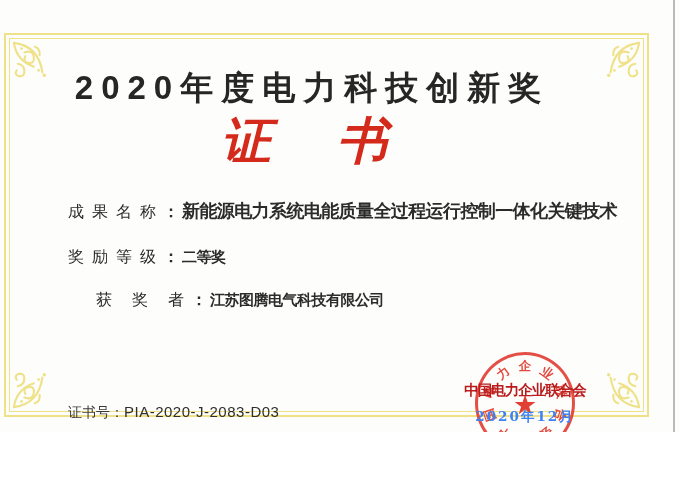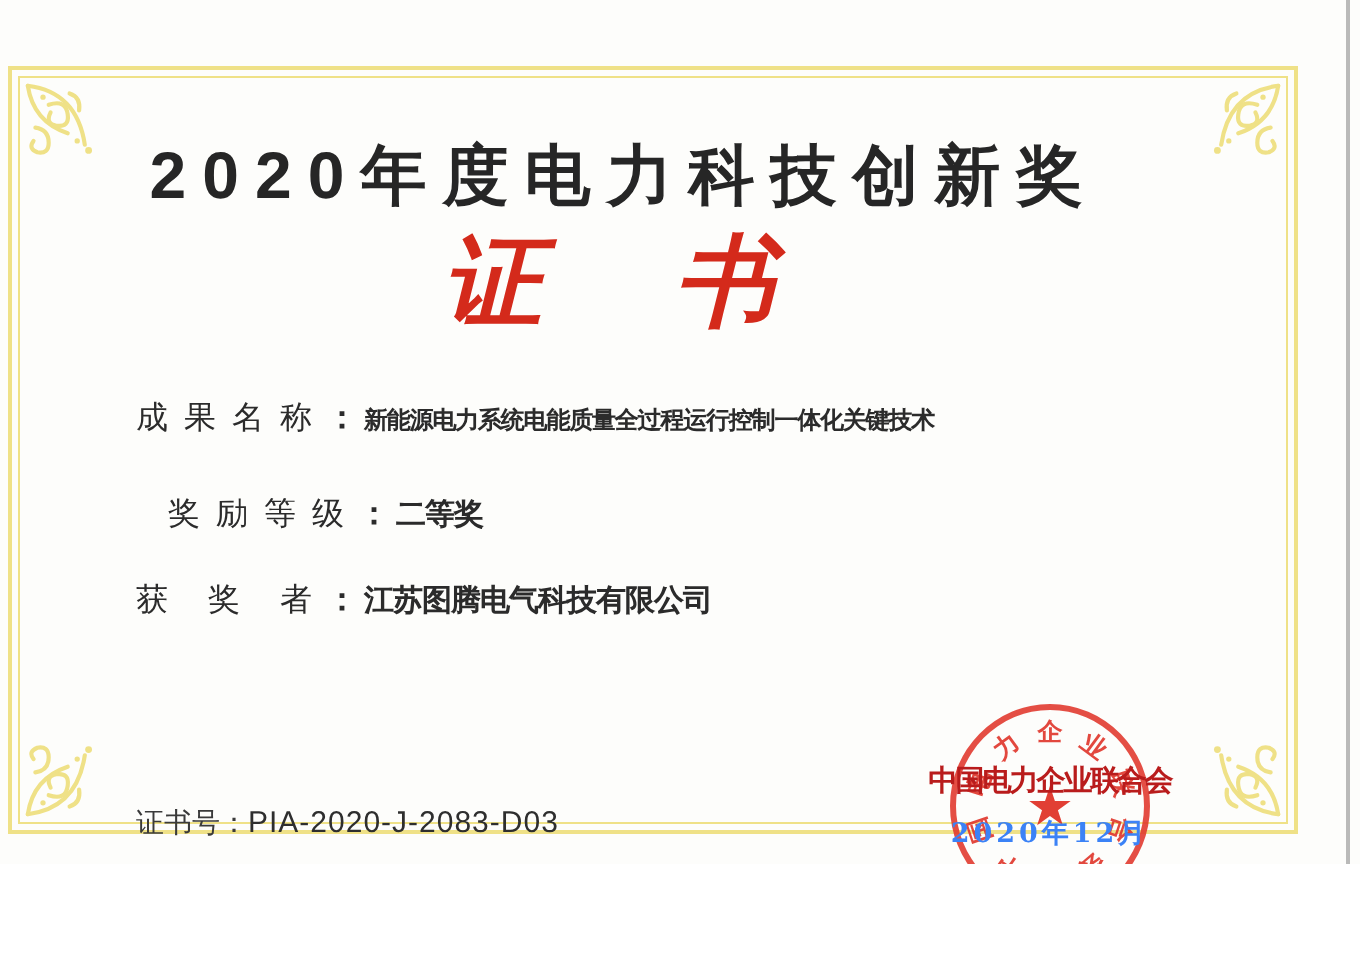--- a/index.html
+++ b/index.html
@@ -33,28 +33,28 @@
     font-family:"Liberation Sans","DejaVu Sans",sans-serif;font-weight:bold;
     font-size:33px;line-height:36px;letter-spacing:8px;color:#262626;white-space:nowrap;
   }
   .cert-title{position:absolute;top:114px;left:0;width:608px;text-align:center;}
   .cert-title span{
     display:inline-block;color:var(--title-red);font-weight:bold;
     font-size:50px;line-height:54px;letter-spacing:66px;padding-left:66px;white-space:nowrap;font-style:italic;
   }
 
   .field-row{position:absolute;left:68px;white-space:nowrap;font-size:16px;}
-  .row-0{top:199px;} .row-1{top:247px;margin-left:16px;} .row-2{top:290px;}
+  .row-0{top:199px;} .row-1{top:247px;} .row-2{top:290px;margin-left:28px;}
   .field-label{
     display:inline-block;width:88px;font-weight:400;vertical-align:baseline;
     text-align:justify;text-align-last:justify;
   }
   .field-colon{font-weight:600;margin:0 3px 0 7px;}
   .field-value{font-weight:600;font-size:15px;letter-spacing:-0.5px;}
-  .row-0 .field-value{font-size:12px;letter-spacing:-0.6px;}
+  .row-0 .field-value{font-size:18px;letter-spacing:-0.6px;}
 
   .cert-no{position:absolute;left:68px;top:403px;font-size:14px;white-space:nowrap;color:#3a3a3a;}
   .cert-no .num{
     font-family:"Liberation Sans","DejaVu Sans",sans-serif;
     font-size:15px;letter-spacing:.5px;color:#2e2e2e;
   }
 
   
   .seal{position:absolute;left:475px;top:352px;width:100px;height:102px;}
   .seal-ring{position:absolute;inset:0;border:3px solid var(--seal-red);border-radius:50%;opacity:.88;}

